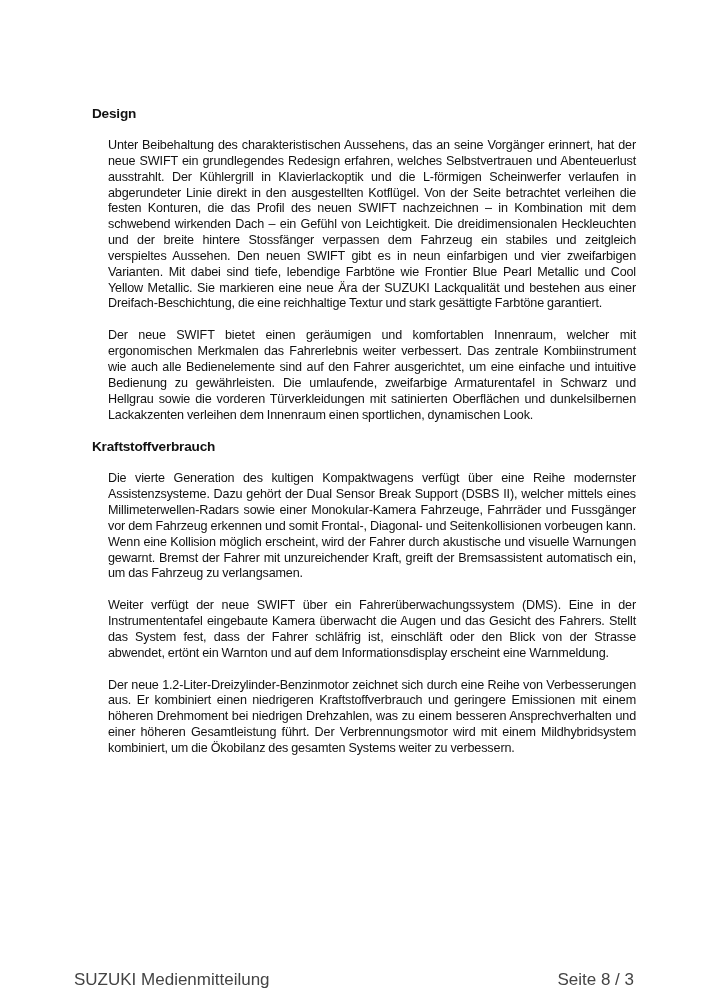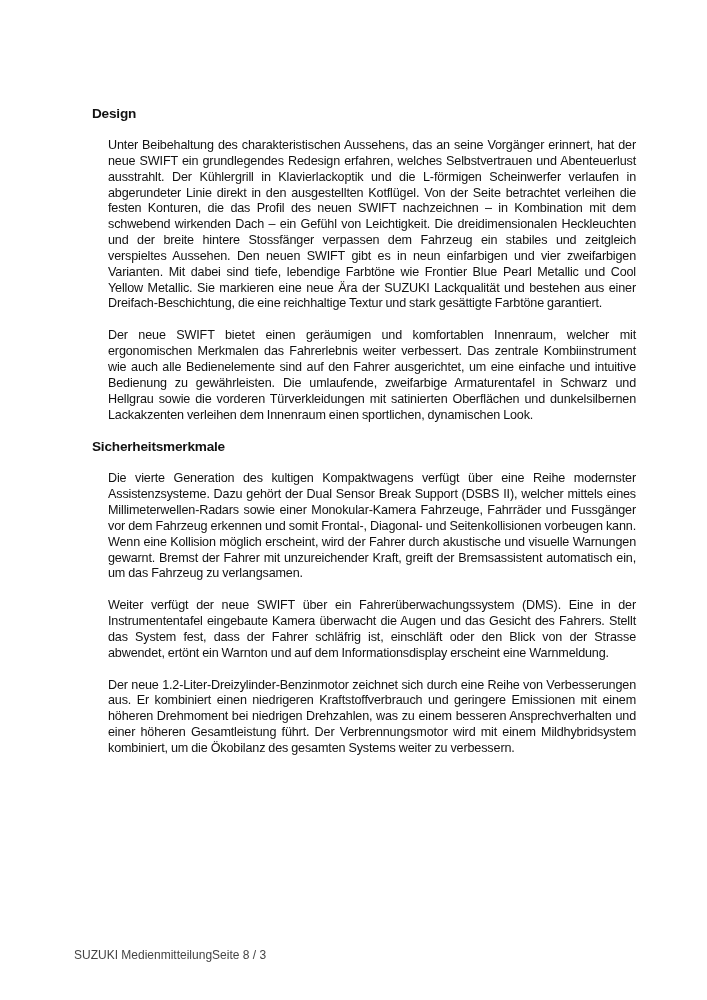--- a/index.html
+++ b/index.html
@@ -38,26 +38,26 @@
       text-align: justify;
       letter-spacing: -0.15px;
       word-spacing: -0.3px;
     }
     .para.spaced {
       margin-top: 15.8px;
     }
     #sec-innenraum { margin-top: 0; }
     .footer {
       position: absolute;
-      top: 948px;
+      top: 973px;
       left: 74px;
       width: 560px;
       display: flex;
-      justify-content: flex-start;
-      font-size: 12px;
+      justify-content: space-between;
+      font-size: 17px;
       line-height: 14px;
       color: #444444;
       letter-spacing: 0px;
     }
     .footer .brand { font-weight: normal; }
   </style>
 </head>
 <body>
 
 <div class="page">
@@ -65,21 +65,21 @@
   <div class="section" id="sec-design">
     <h2 class="heading">Design</h2>
     <p class="para">Unter Beibehaltung des charakteristischen Aussehens, das an seine Vorgänger erinnert, hat der neue SWIFT ein grundlegendes Redesign erfahren, welches Selbstvertrauen und Abenteuerlust ausstrahlt. Der Kühlergrill in Klavierlackoptik und die L-förmigen Scheinwerfer verlaufen in abgerundeter Linie direkt in den ausgestellten Kotflügel. Von der Seite betrachtet verleihen die festen Konturen, die das Profil des neuen SWIFT nachzeichnen – in Kombination mit dem schwebend wirkenden Dach – ein Gefühl von Leichtigkeit. Die dreidimensionalen Heckleuchten und der breite hintere Stossfänger verpassen dem Fahrzeug ein stabiles und zeitgleich verspieltes Aussehen. Den neuen SWIFT gibt es in neun einfarbigen und vier zweifarbigen Varianten. Mit dabei sind tiefe, lebendige Farbtöne wie Frontier Blue Pearl Metallic und Cool Yellow Metallic. Sie markieren eine neue Ära der SUZUKI Lackqualität und bestehen aus einer Dreifach-Beschichtung, die eine reichhaltige Textur und stark gesättigte Farbtöne garantiert.</p>
   </div>
 
   <div class="section" id="sec-innenraum">
     <p class="para">Der neue SWIFT bietet einen geräumigen und komfortablen Innenraum, welcher mit ergonomischen Merkmalen das Fahrerlebnis weiter verbessert. Das zentrale Kombiinstrument wie auch alle Bedienelemente sind auf den Fahrer ausgerichtet, um eine einfache und intuitive Bedienung zu gewährleisten. Die umlaufende, zweifarbige Armaturentafel in Schwarz und Hellgrau sowie die vorderen Türverkleidungen mit satinierten Oberflächen und dunkelsilbernen Lackakzenten verleihen dem Innenraum einen sportlichen, dynamischen Look.</p>
   </div>
 
   <div class="section" id="sec-sicherheit">
-    <h2 class="heading">Sicherheitsmerkmale</h2>
+    <h2 class="heading">Kraftstoffverbrauch</h2>
     <p class="para">Die vierte Generation des kultigen Kompaktwagens verfügt über eine Reihe modernster Assistenzsysteme. Dazu gehört der Dual Sensor Break Support (DSBS II), welcher mittels eines Millimeterwellen-Radars sowie einer Monokular-Kamera Fahrzeuge, Fahrräder und Fussgänger vor dem Fahrzeug erkennen und somit Frontal-, Diagonal- und Seitenkollisionen vorbeugen kann. Wenn eine Kollision möglich erscheint, wird der Fahrer durch akustische und visuelle Warnungen gewarnt. Bremst der Fahrer mit unzureichender Kraft, greift der Bremsassistent automatisch ein, um das Fahrzeug zu verlangsamen.</p>
     <p class="para">Weiter verfügt der neue SWIFT über ein Fahrerüberwachungssystem (DMS). Eine in der Instrumententafel eingebaute Kamera überwacht die Augen und das Gesicht des Fahrers. Stellt das System fest, dass der Fahrer schläfrig ist, einschläft oder den Blick von der Strasse abwendet, ertönt ein Warnton und auf dem Informationsdisplay erscheint eine Warnmeldung.</p>
   </div>
 
   <div class="section" id="sec-antrieb">
     <p class="para">Der neue 1.2-Liter-Dreizylinder-Benzinmotor zeichnet sich durch eine Reihe von Verbesserungen aus. Er kombiniert einen niedrigeren Kraftstoffverbrauch und geringere Emissionen mit einem höheren Drehmoment bei niedrigen Drehzahlen, was zu einem besseren Ansprechverhalten und einer höheren Gesamtleistung führt. Der Verbrennungsmotor wird mit einem Mildhybridsystem kombiniert, um die Ökobilanz des gesamten Systems weiter zu verbessern.</p>
   </div>
 
 </div>
 

